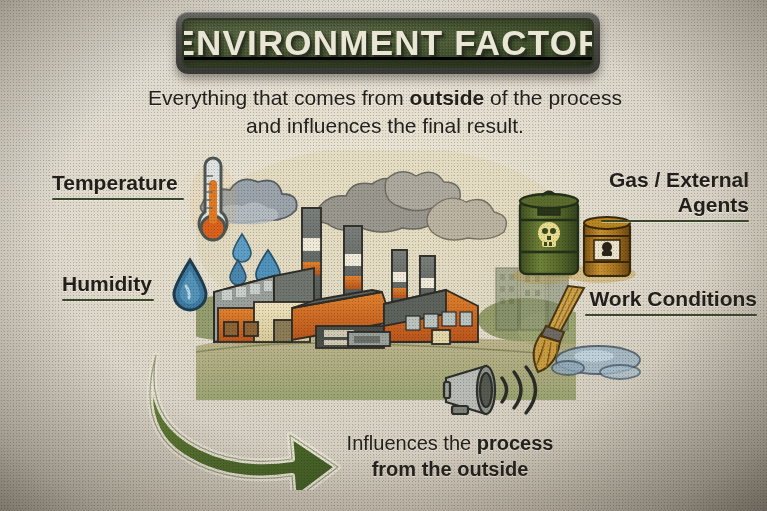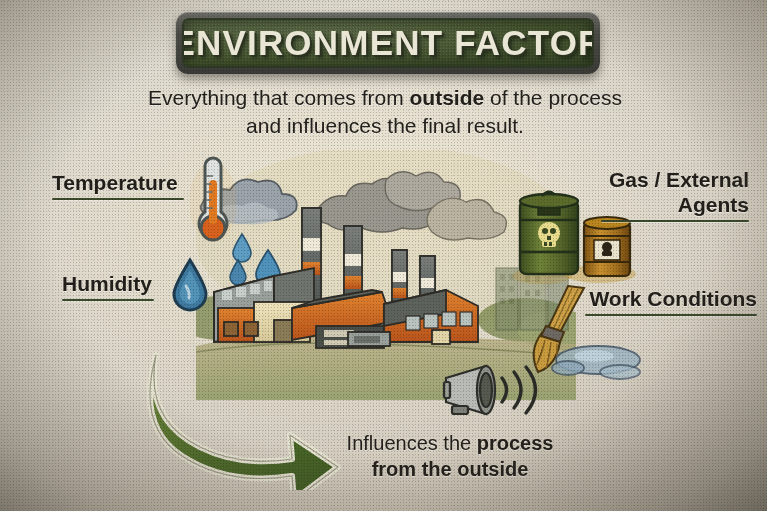--- a/index.html
+++ b/index.html
@@ -29,21 +29,21 @@
   #vignette{
     position:absolute;inset:0;pointer-events:none;
     background:radial-gradient(ellipse 78% 80% at 50% 45%, rgba(0,0,0,0) 55%, rgba(60,54,44,.30) 82%, rgba(40,36,28,.55) 100%);
   }
   
   #banner{
     position:absolute;left:176px;top:12px;width:424px;height:62px;
     border-radius:12px;
     background:linear-gradient(180deg,#6f6f6a 0%,#4b4b47 35%,#3a3a36 100%);
     box-shadow:0 5px 10px rgba(40,36,28,.45), inset 0 1px 0 rgba(255,255,255,.25);
-    padding:6px;box-sizing:border-box;
+    padding:6px;box-sizing:border-box;text-decoration:underline;
   }
   #banner-inner{
     width:100%;height:100%;border-radius:7px;box-sizing:border-box;
     background:
       radial-gradient(ellipse 90% 120% at 40% 30%, rgba(255,255,255,.10), rgba(0,0,0,0) 60%),
       linear-gradient(170deg,#53623f 0%,#46552f 45%,#3a4a2a 100%);
     border:2px solid #2f3a26;
     display:flex;align-items:center;justify-content:center;
     box-shadow:inset 0 0 16px rgba(20,26,14,.65);
     position:relative;overflow:hidden;

